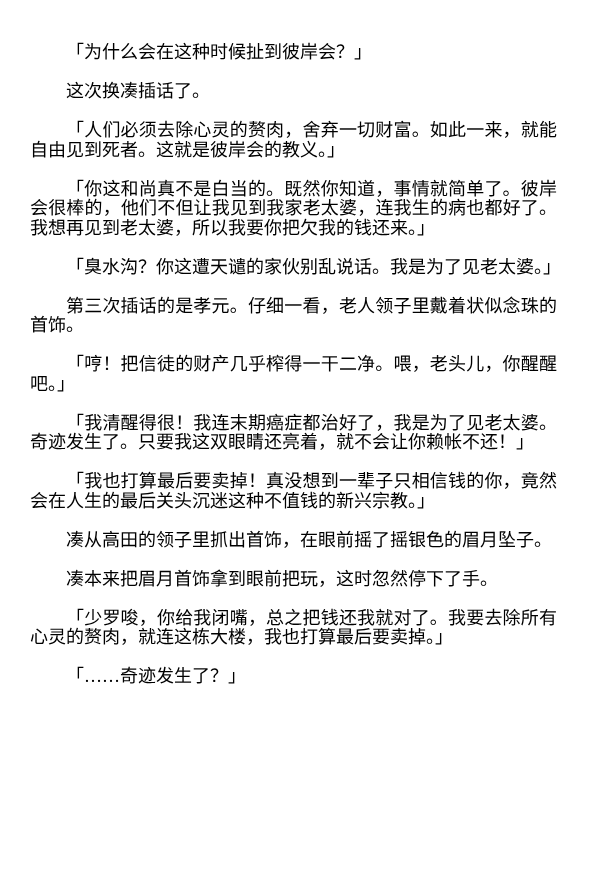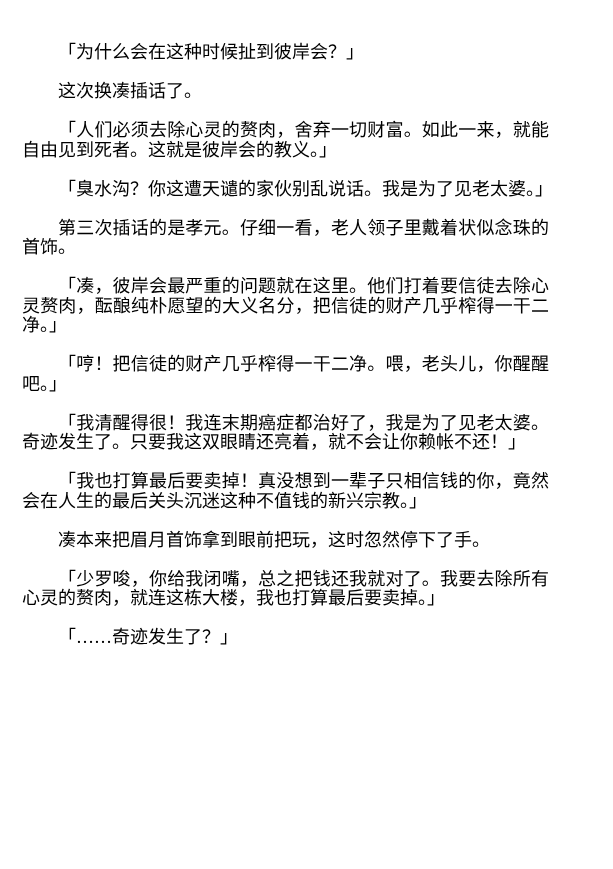--- a/index.html
+++ b/index.html
@@ -9,21 +9,21 @@
   }
   body {
     width: 613px;
     height: 869px;
     overflow: hidden;
   }
   .page {
     box-sizing: border-box;
     width: 613px;
     height: 869px;
-    padding: 43px 0 0 22px;
+    padding: 43px 0 0 30px;
     background: #ffffff;
   }
   .para {
     width: 527px;
     margin: 0 0 19.5px 0;
     font-family: "Liberation Serif", "DejaVu Serif", serif;
     font-size: 18px;
     line-height: 19.5px;
     color: #000000;
     text-align: justify;
@@ -32,22 +32,23 @@
     overflow-wrap: break-word;
   }
 </style>
 </head>
 <body>
 
 <main class="page">
   <p class="para">「为什么会在这种时候扯到彼岸会？」</p>
   <p class="para">这次换凑插话了。</p>
   <p class="para">「人们必须去除心灵的赘肉，舍弃一切财富。如此一来，就能自由见到死者。这就是彼岸会的教义。」</p>
+  <p class="para">「你这和尚真不是白当的。既然你知道，事情就简单了。彼岸会很棒的，他们不但让我见到我家老太婆，连我生的病也都好了。我想再见到老太婆，所以我要你把欠我的钱还来。」</p>
   <p class="para">「臭水沟？你这遭天谴的家伙别乱说话。我是为了见老太婆。」</p>
   <p class="para">第三次插话的是孝元。仔细一看，老人领子里戴着状似念珠的首饰。</p>
-  <p class="para">「凑，彼岸会最严重的问题就在这里。他们打着要信徒去除心灵赘肉，酝酿纯朴愿望的大义名分，把信徒的财产几乎榨得一干二净。」</p>
   <p class="para">「哼！把信徒的财产几乎榨得一干二净。喂，老头儿，你醒醒吧。」</p>
   <p class="para">「我清醒得很！我连末期癌症都治好了，我是为了见老太婆。奇迹发生了。只要我这双眼睛还亮着，就不会让你赖帐不还！」</p>
   <p class="para">「我也打算最后要卖掉！真没想到一辈子只相信钱的你，竟然会在人生的最后关头沉迷这种不值钱的新兴宗教。」</p>
+  <p class="para">凑从高田的领子里抓出首饰，在眼前摇了摇银色的眉月坠子。</p>
   <p class="para">凑本来把眉月首饰拿到眼前把玩，这时忽然停下了手。</p>
   <p class="para">「少罗唆，你给我闭嘴，总之把钱还我就对了。我要去除所有心灵的赘肉，就连这栋大楼，我也打算最后要卖掉。」</p>
   <p class="para">「……奇迹发生了？」</p>
 </main>
 
 </body></html>

